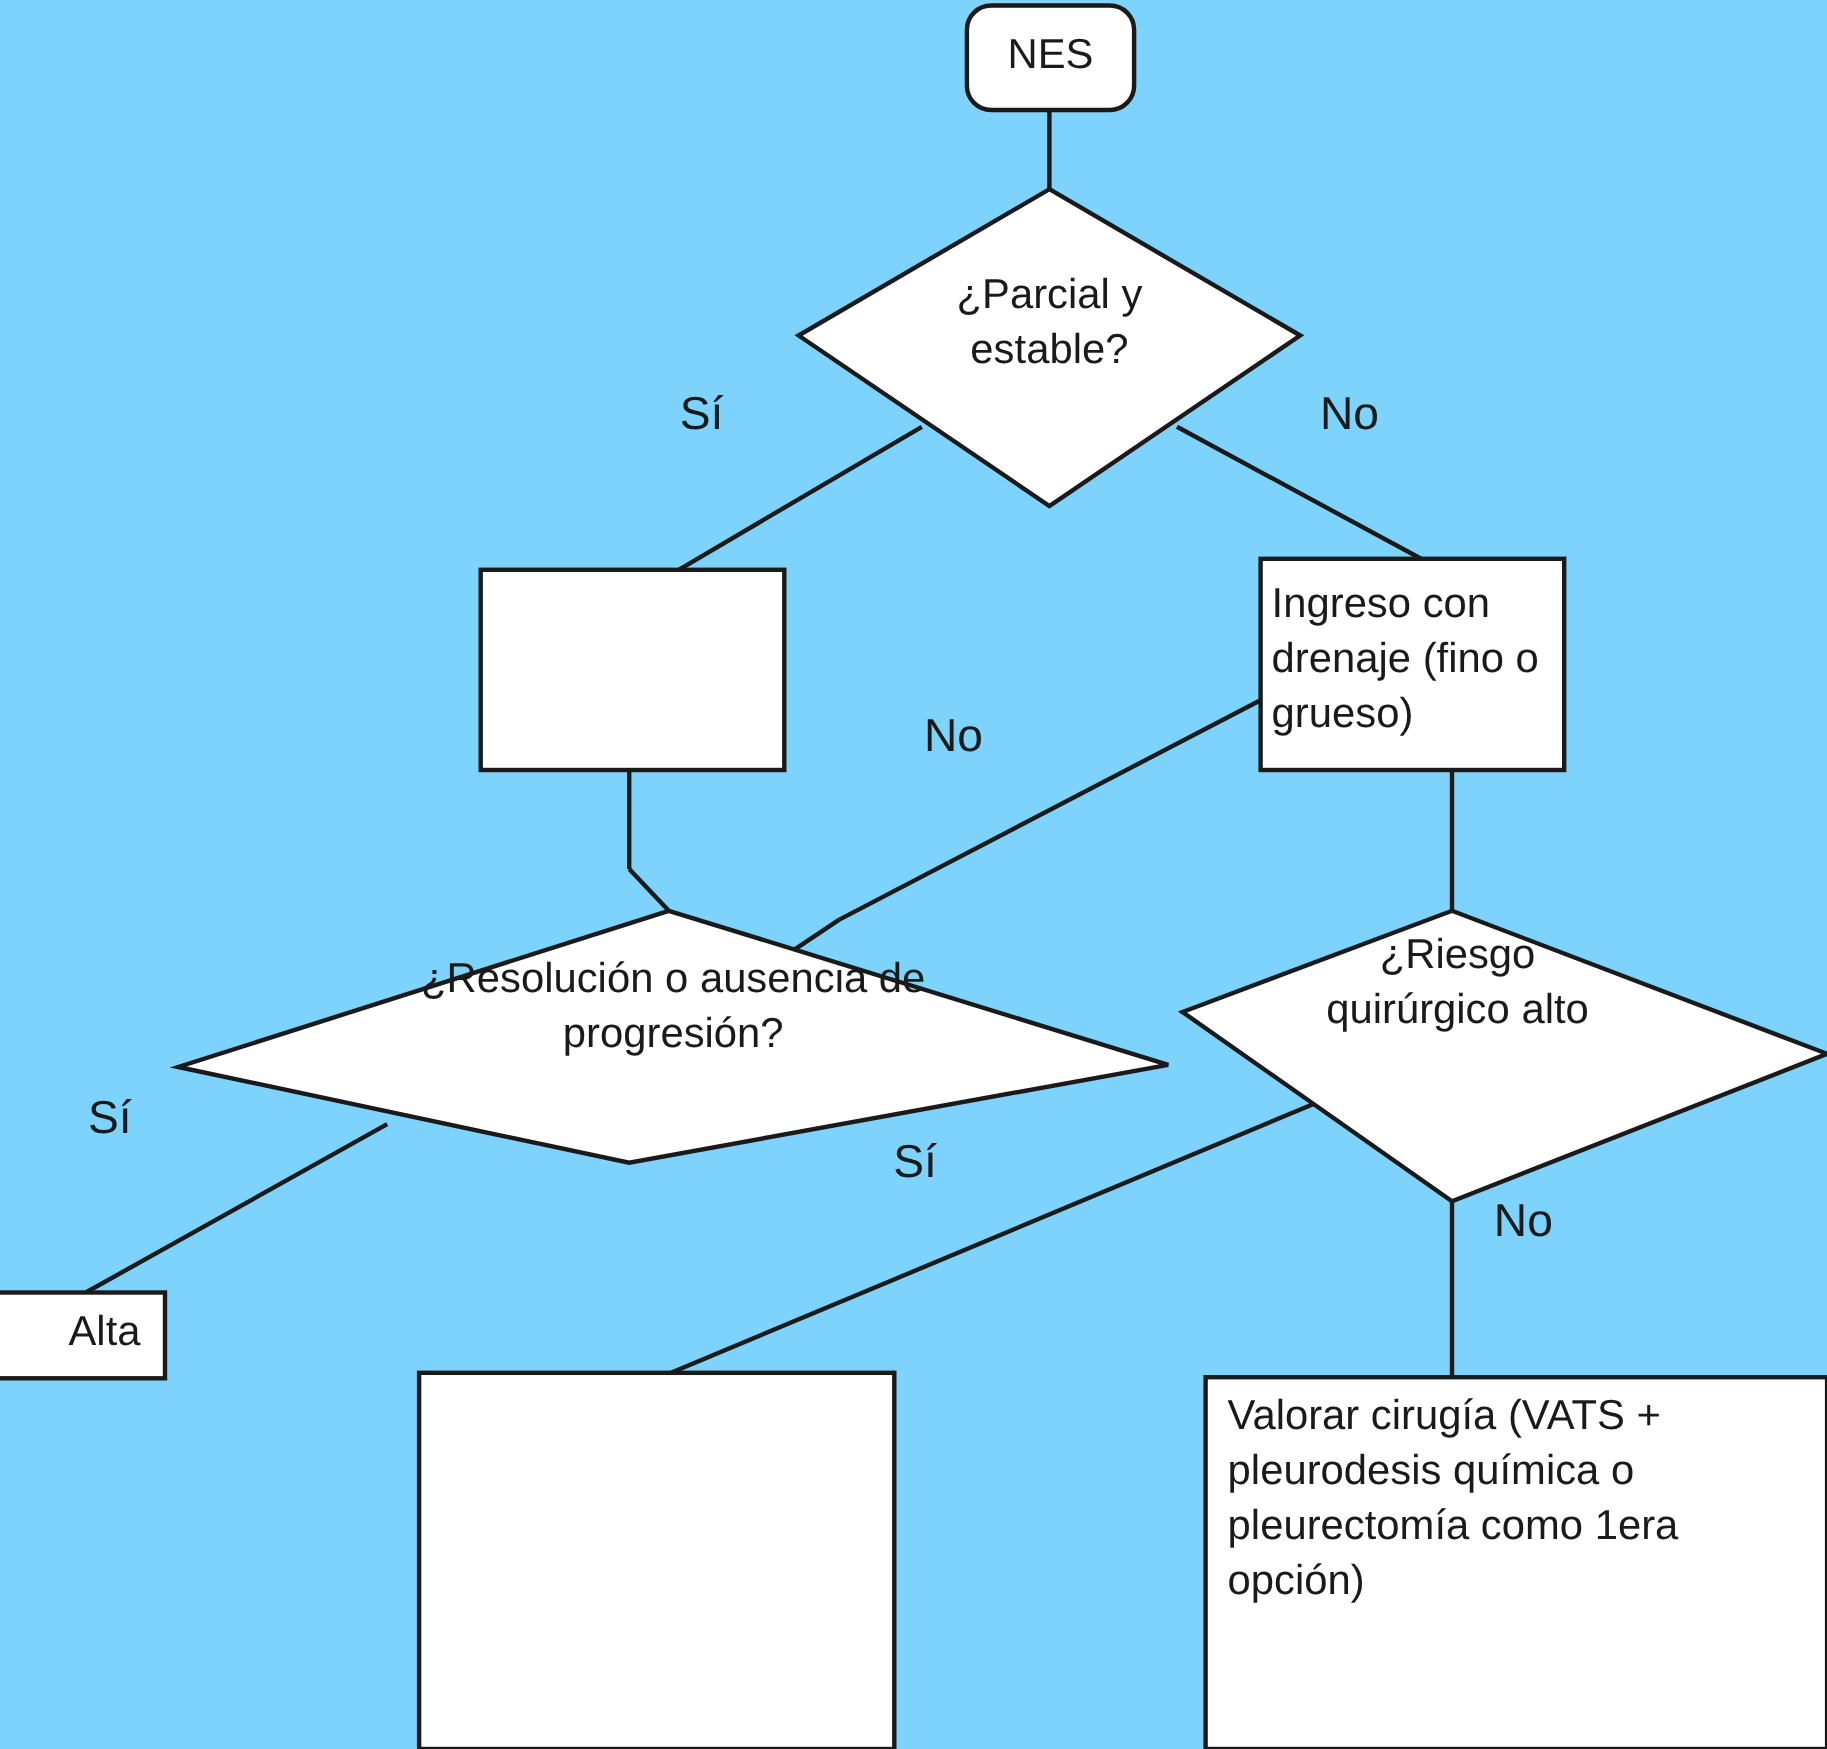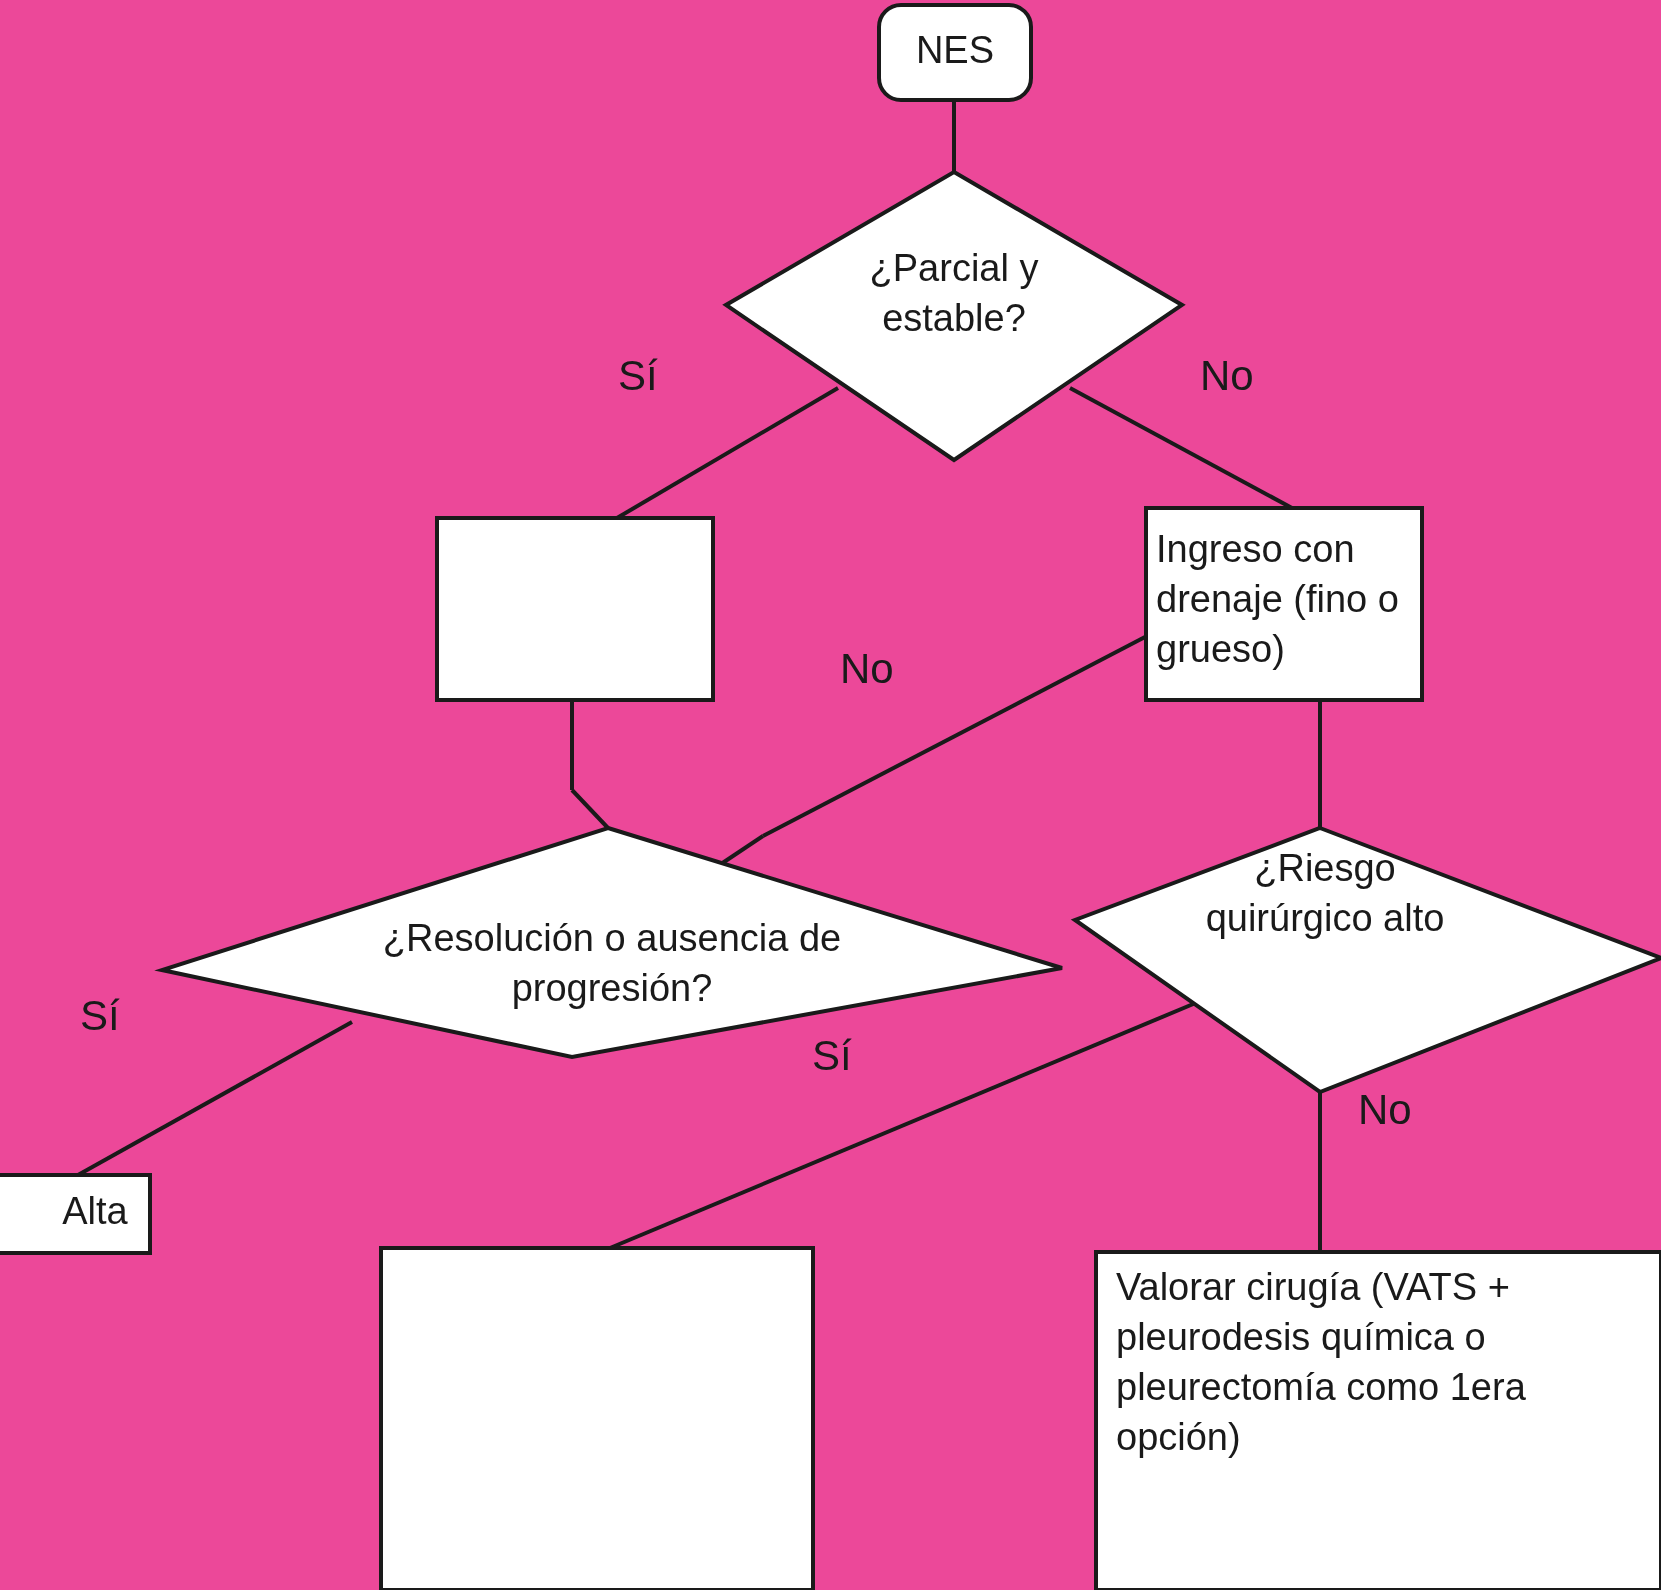--- a/index.html
+++ b/index.html
@@ -8,21 +8,21 @@
     background: #ffffff;
   }
   body {
     font-family: "Liberation Sans", sans-serif;
     color: #1a1a1a;
   }
   #flowchart-root {
     position: relative;
     width: 1661px;
     height: 1590px;
-    background: #ec4899;
+    background: #7dd3fc;
     overflow: hidden;
   }
   svg#flow-svg {
     display: block;
     width: 1661px;
     height: 1590px;
   }
   .shape-outline {
     fill: #ffffff;
     stroke: #1a1a1a;
@@ -103,21 +103,21 @@
   <div class="node-text center-text" style="left:879px; top:25px; width:152px;">NES</div>
 
   <div class="node-text center-text" style="left:804px; top:243px; width:300px;">¿Parcial y
 estable?</div>
 
 
   <div class="node-text left-text" style="left:1156px; top:524px; width:280px;">Ingreso con
 drenaje (fino o
 grueso)</div>
 
-  <div class="node-text center-text" style="left:322px; top:865px; width:580px;margin-top:48px;">¿Resolución o ausencia de
+  <div class="node-text center-text" style="left:322px; top:865px; width:580px;">¿Resolución o ausencia de
 progresión?</div>
 
   <div class="node-text center-text" style="left:1165px; top:843px; width:320px;">¿Riesgo
 quirúrgico alto</div>
 
   <div class="node-text left-text" style="left:30px; top:1186px; width:130px;text-align:center;">Alta</div>
 
 
   <div class="node-text left-text" style="left:1116px; top:1262px; width:540px;">Valorar cirugía (VATS +
 pleurodesis química o

